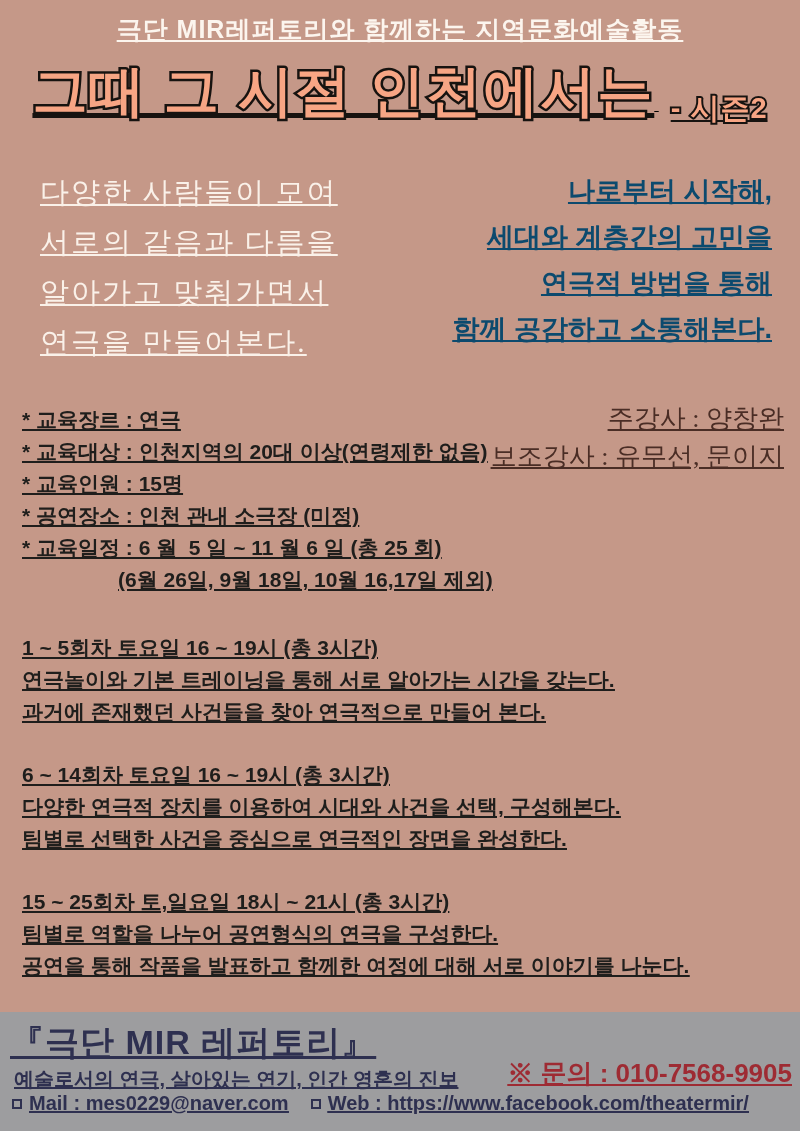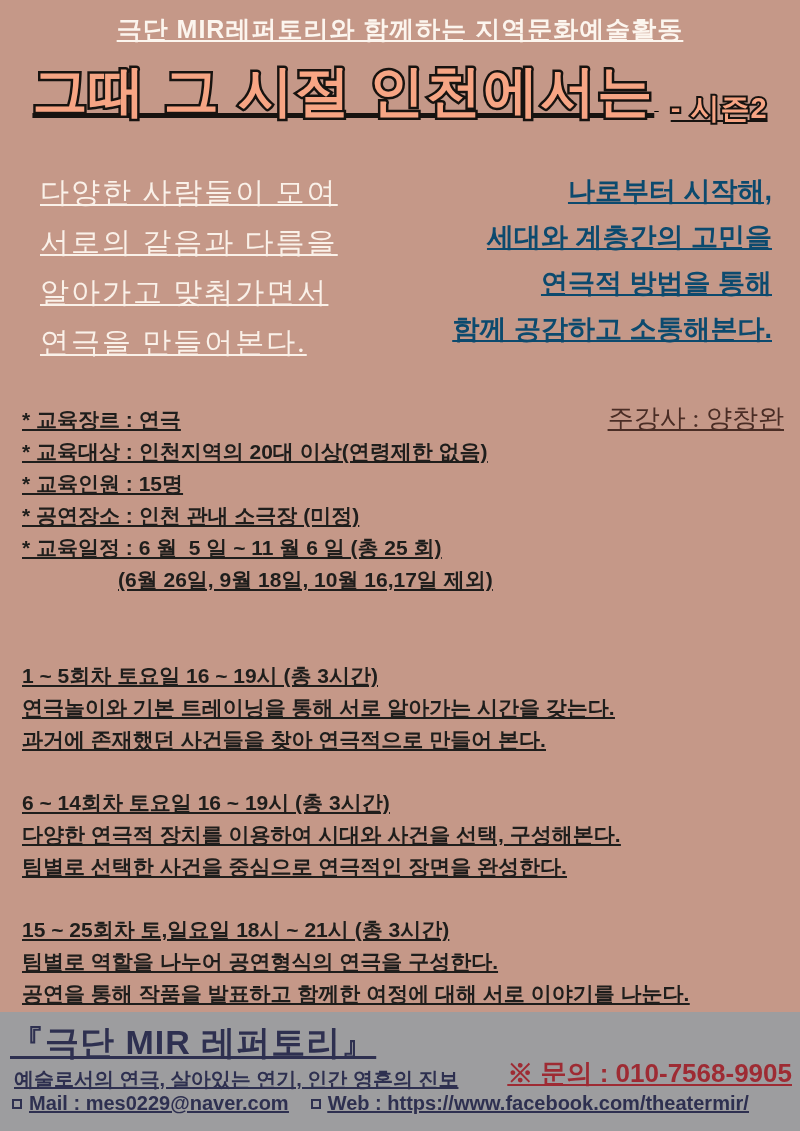--- a/index.html
+++ b/index.html
@@ -68,21 +68,21 @@
     text-align:right;
     font-family:"Liberation Serif", serif;
     font-size:26px; color:#4a2d25; line-height:38px;
   }
 
   
   .schedule {
     position:absolute; top:632px; left:22px;
     font-size:21px; color:#1f1e1c;
   }
-  .schedule .block { margin-bottom:31px;margin-top:28px; }
+  .schedule .block { margin-bottom:31px; }
   .schedule .h { font-weight:700; line-height:32px; }
   .schedule .b { font-weight:600; line-height:32px; }
 
   
   .footer {
     position:absolute; left:0; top:1012px;
     width:800px; height:127px;
     background:#9d9d9f;
   }
   .footer .company {
@@ -143,20 +143,21 @@
     <div class="line">* 교육장르 : 연극</div>
     <div class="line">* 교육대상 : 인천지역의 20대 이상(연령제한 없음)</div>
     <div class="line">* 교육인원 : 15명</div>
     <div class="line">* 공연장소 : 인천 관내 소극장 (미정)</div>
     <div class="line">* 교육일정 : 6 월  5 일 ~ 11 월 6 일 (총 25 회)</div>
     <div class="line info-note">(6월 26일, 9월 18일, 10월 16,17일 제외)</div>
   </div>
 
   <div class="instructors">
     <div class="line">주강사 : 양창완</div>
+    <div class="line">보조강사 : 유무선, 문이지</div>
   </div>
 
   <div class="schedule">
     <div class="block">
       <div class="h line">1 ~ 5회차 토요일 16 ~ 19시 (총 3시간)</div>
       <div class="b line">연극놀이와 기본 트레이닝을 통해 서로 알아가는 시간을 갖는다.</div>
       <div class="b line">과거에 존재했던 사건들을 찾아 연극적으로 만들어 본다.</div>
     </div>
     <div class="block">
       <div class="h line">6 ~ 14회차 토요일 16 ~ 19시 (총 3시간)</div>

